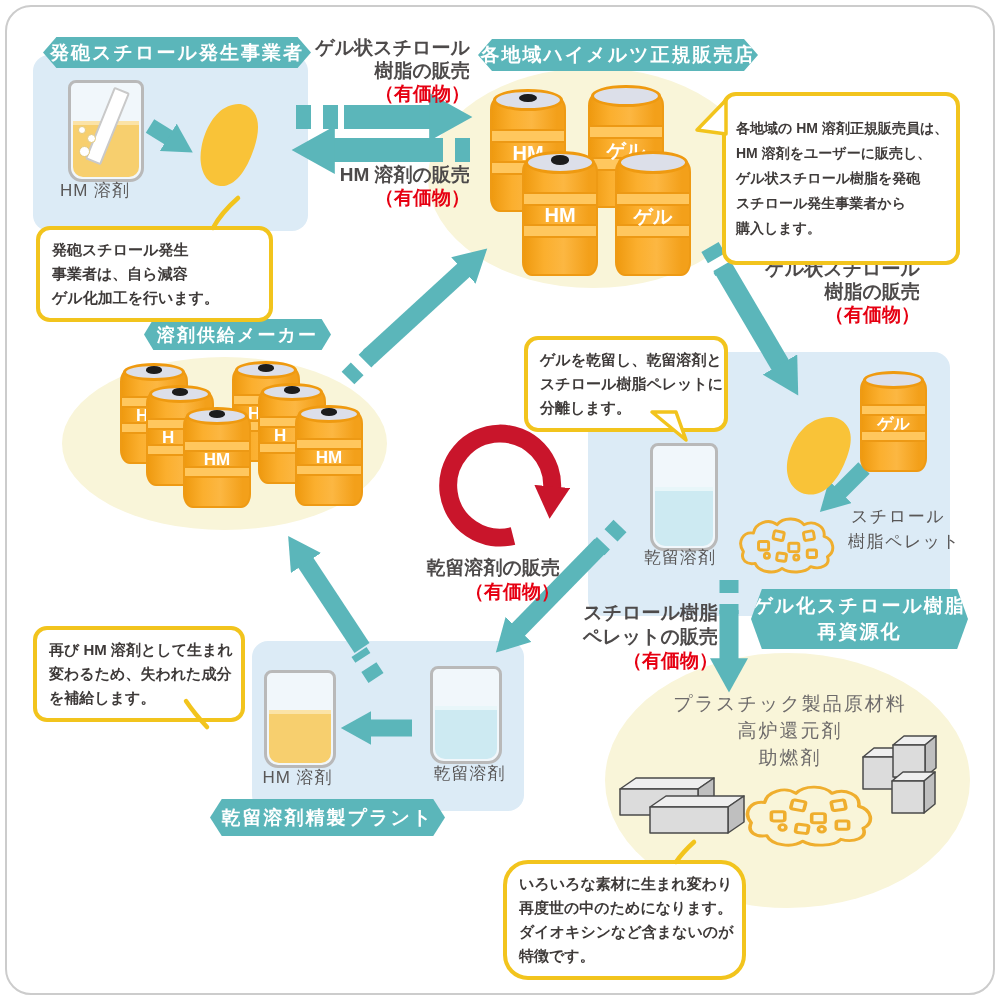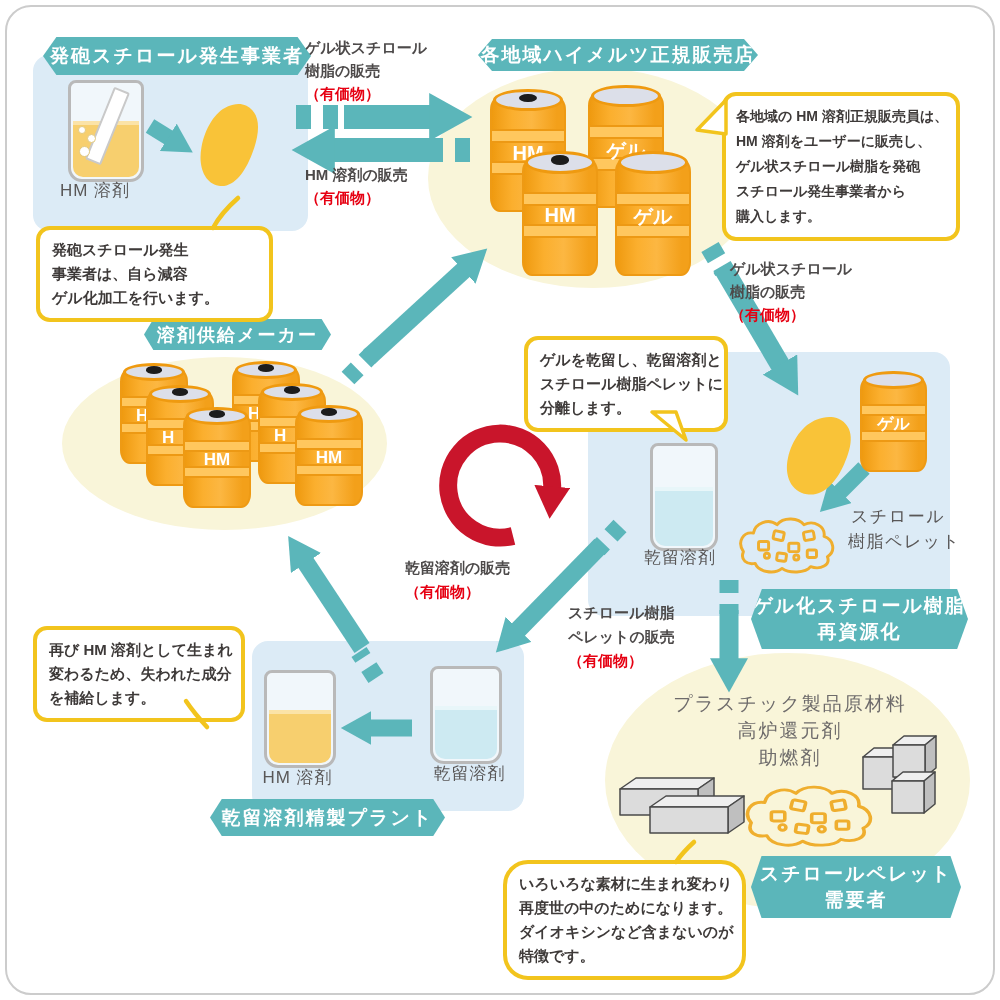--- a/index.html
+++ b/index.html
@@ -10,22 +10,22 @@
   .bgell{position:absolute;z-index:1;background:#f9f5d9;border-radius:50%;}
   svg.layer{position:absolute;left:0;top:0;z-index:5;pointer-events:none;}
   svg.tails{z-index:25;}
   .banner{position:absolute;z-index:15;background:#5bb6ba;color:#fff;font-weight:bold;
           display:flex;flex-direction:column;align-items:center;justify-content:center;
           letter-spacing:2px;font-size:19px;line-height:26px;white-space:nowrap;
           clip-path:polygon(5% 0,95% 0,100% 50%,95% 100%,5% 100%,0 50%);}
   .callout{position:absolute;z-index:20;background:#fff;border:4px solid #f2c41d;border-radius:14px;
            color:#3e3a39;font-weight:bold;font-size:15px;line-height:24px;padding:8px 12px;
            white-space:nowrap;}
-  .tlbl{position:absolute;z-index:12;color:#4d4a4a;font-weight:bold;font-size:15px;
-        text-align:left;line-height:23px;white-space:nowrap;}
+  .tlbl{position:absolute;z-index:12;color:#4d4a4a;font-weight:bold;font-size:19px;
+        text-align:right;line-height:23px;white-space:nowrap;}
   .red{color:#e60012;}
   .lbl{position:absolute;z-index:12;color:#595757;font-size:17px;text-align:center;
        letter-spacing:1px;white-space:nowrap;}
   .lbl2{line-height:25px;}
   .drum{position:absolute;z-index:10;border:2px solid #ee9a14;border-radius:10px/14px;
         background:linear-gradient(90deg,#ef9a10,#fbaf2e 28%,#fcb742 55%,#f3a01a 90%);}
   .drum .lid{position:absolute;top:-8%;left:1%;right:1%;height:20%;background:#dcdfe9;
         border:3px solid #ef9a10;border-radius:50%;box-sizing:border-box;}
   .drum .bung{position:absolute;top:-4%;left:37%;width:26%;height:8%;background:#1c1c1c;border-radius:50%;}
   .drum .band{position:absolute;left:0;right:0;height:9%;background:#ffc75e;
@@ -146,39 +146,35 @@
       <rect x="863" y="757" width="32" height="32" fill="#dcdcdc"></rect>
       <polygon points="893,745 904,736 936,736 925,745" fill="#efefef"></polygon>
       <polygon points="925,745 936,736 936,768 925,777" fill="#bfbfbf"></polygon>
       <rect x="893" y="745" width="32" height="32" fill="#dcdcdc"></rect>
       <polygon points="892,781 903,772 935,772 924,781" fill="#efefef"></polygon>
       <polygon points="924,781 935,772 935,804 924,813" fill="#bfbfbf"></polygon>
       <rect x="892" y="781" width="32" height="32" fill="#dcdcdc"></rect>
     </g>
   </svg>
 
-  <div class="banner" style="left:43px;top:37px;width:268px;height:38px;">
+  <div class="banner" style="left:43px;top:37px;width:268px;height:31px;">
     <span>発砲スチロール発生事業者</span>
   </div>
   <div class="banner" style="left:478px;top:39px;width:280px;height:32px;">
     <span>各地域ハイメルツ正規販売店</span>
   </div>
   <div class="banner" style="left:144px;top:319px;width:187px;height:31px;font-size:18px;">
     <span>溶剤供給メーカー</span>
   </div>
   <div class="banner" style="left:751px;top:589px;width:217px;height:60px;">
     <span>ゲル化スチロール樹脂</span>
     <span>再資源化</span>
   </div>
   <div class="banner" style="left:210px;top:799px;width:235px;height:37px;">
     <span>乾留溶剤精製プラント</span>
-  </div>
-  <div class="banner" style="left:751px;top:856px;width:210px;height:62px;">
-    <span>スチロールペレット</span>
-    <span>需要者</span>
   </div>
 
   <div class="glass" style="left:68px;top:80px;width:70px;height:96px;">
     <div class="stick"></div>
     <div class="liq yellow"></div>
     <div class="bub" style="left:8px;bottom:22px;width:9px;height:9px;"></div>
     <div class="bub" style="left:16px;bottom:36px;width:7px;height:7px;"></div>
     <div class="bub" style="left:7px;bottom:45px;width:6px;height:6px;"></div>
   </div>
   <div class="lbl" style="left:40px;top:179px;width:110px;">HM 溶剤</div>
@@ -218,21 +214,21 @@
       <div class="band b2"></div>
     <div class="dlabel">HM</div>
   </div>
   <div class="drum" style="left:615px;top:158px;width:72px;height:114px;">
     <div class="lid"></div>
     <div class="band b1"></div>
       <div class="band b2"></div>
     <div class="dlabel" style="font-size:19px;">ゲル</div>
   </div>
 
-  <div class="callout" style="left:722px;top:92px;width:238px;font-size:14px;line-height:25px;padding:8px 10px;box-sizing:border-box;">
+  <div class="callout" style="left:722px;top:92px;width:238px;font-size:14px;line-height:25px;padding:20px 10px;box-sizing:border-box;">
     <div>各地域の HM 溶剤正規販売員は、</div>
     <div>HM 溶剤をユーザーに販売し、</div>
     <div>ゲル状スチロール樹脂を発砲</div>
     <div>スチロール発生事業者から</div>
     <div>購入します。</div>
   </div>
 
   <div class="tlbl" style="left:730px;top:257px;width:190px;">
     <div>ゲル状スチロール</div>
     <div>樹脂の販売</div>

